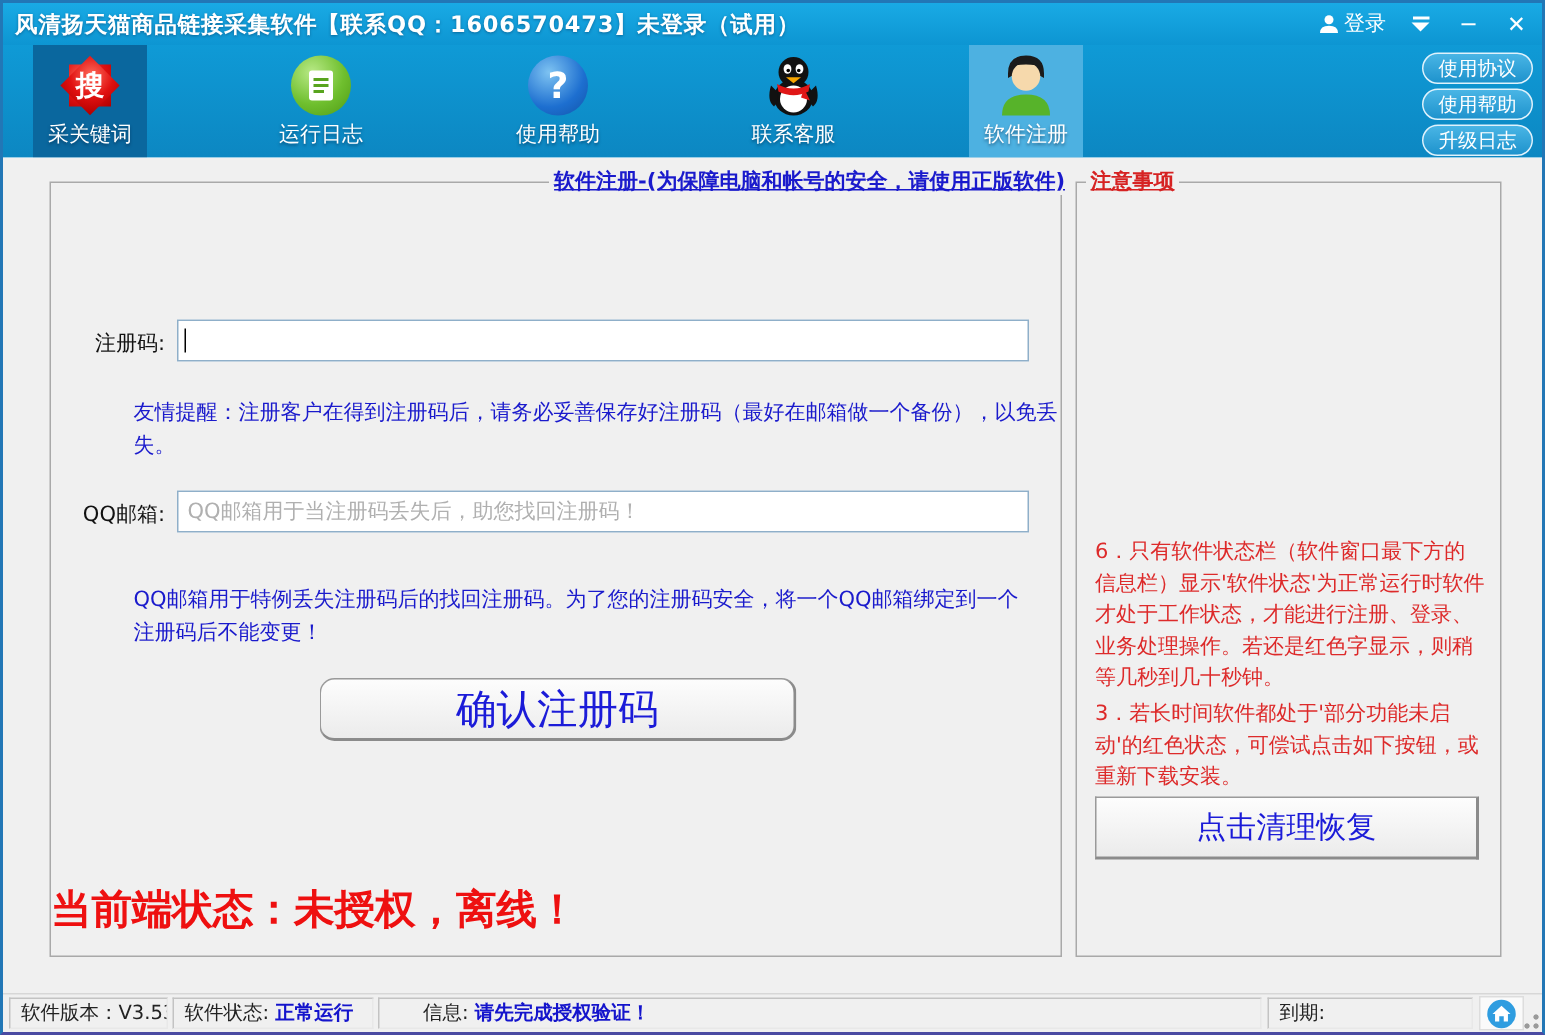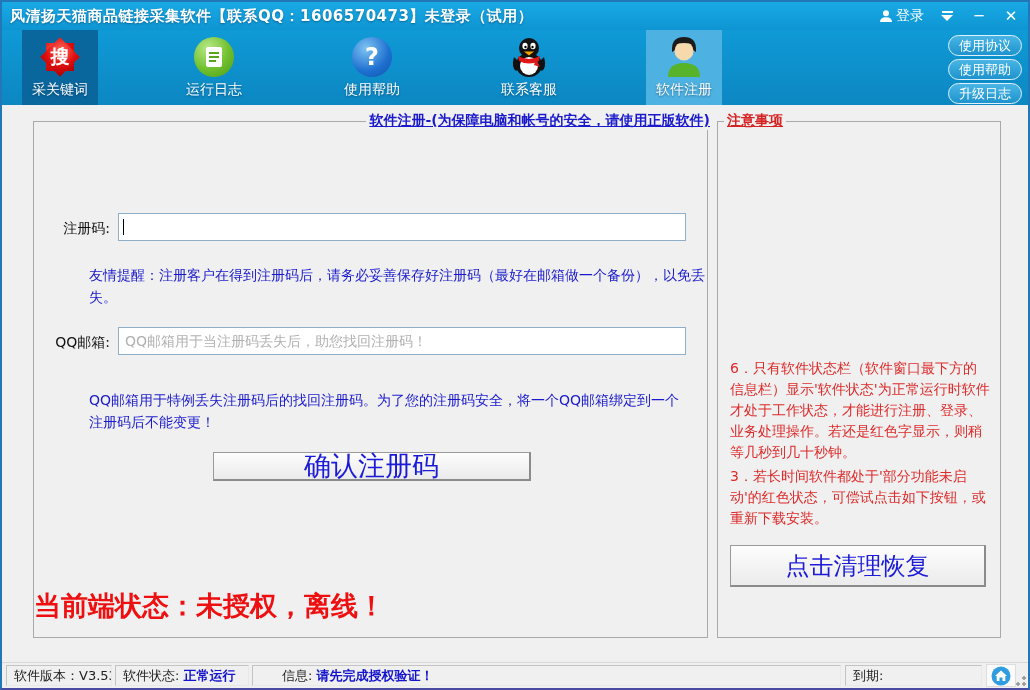--- a/index.html
+++ b/index.html
@@ -191,30 +191,30 @@
       <input class="fld-input" style="top: 83px;" value="">
       <span class="caret" style="top:89px"></span>
 
       <div class="hint" style="top:135px; left:55px;">友情提醒：注册客户在得到注册码后，请务必妥善保存好注册码（最好在邮箱做一个备份），以免丢失。</div>
 
       <span class="fld-label" style="top:204px">QQ邮箱:</span>
       <input class="fld-input" style="top: 197px;" placeholder="QQ邮箱用于当注册码丢失后，助您找回注册码！">
 
       <div class="hint" style="top:260px; left:55px; width:602px;">QQ邮箱用于特例丢失注册码后的找回注册码。为了您的注册码安全，将一个QQ邮箱绑定到一个注册码后不能变更！</div>
 
-      <button class="big-btn" style="top:322px; left:179px; width:318px; height:29px; font-size:27px;">确认注册码</button>
+      <button class="big-btn" style="top:322px; left:179px; width:318px; height:42px; font-size:27px;border-radius:10px;">确认注册码</button>
 
       <div class="status-red" style="top:458px">当前端状态：未授权，离线！</div>
     </fieldset>
 
     <fieldset class="box-right">
       <legend>注意事项</legend>
       <div class="notice" style="top:228px">6．只有软件状态栏（软件窗口最下方的信息栏）显示'软件状态'为正常运行时软件才处于工作状态，才能进行注册、登录、业务处理操作。若还是红色字显示，则稍等几秒到几十秒钟。</div>
       <div class="notice" style="top:336px">3．若长时间软件都处于'部分功能未启动'的红色状态，可偿试点击如下按钮，或重新下载安装。</div>
-      <button class="big-btn" style="top:415px; left:12px; width:256px; height:42px; font-size:24px;">点击清理恢复</button>
+      <button class="big-btn" style="top:401px; left:12px; width:256px; height:42px; font-size:20px;">点击清理恢复</button>
     </fieldset>
   </div>
 
   <div class="statusbar">
     <div class="sb-cell" style="left:4px; width:106px;">
       <span>软件版本：</span><span>V3.53</span>
     </div>
     <div class="sb-cell" style="left:113px; width:134px;">
       <span>软件状态:</span>
       <span class="sb-val">正常运行</span>

